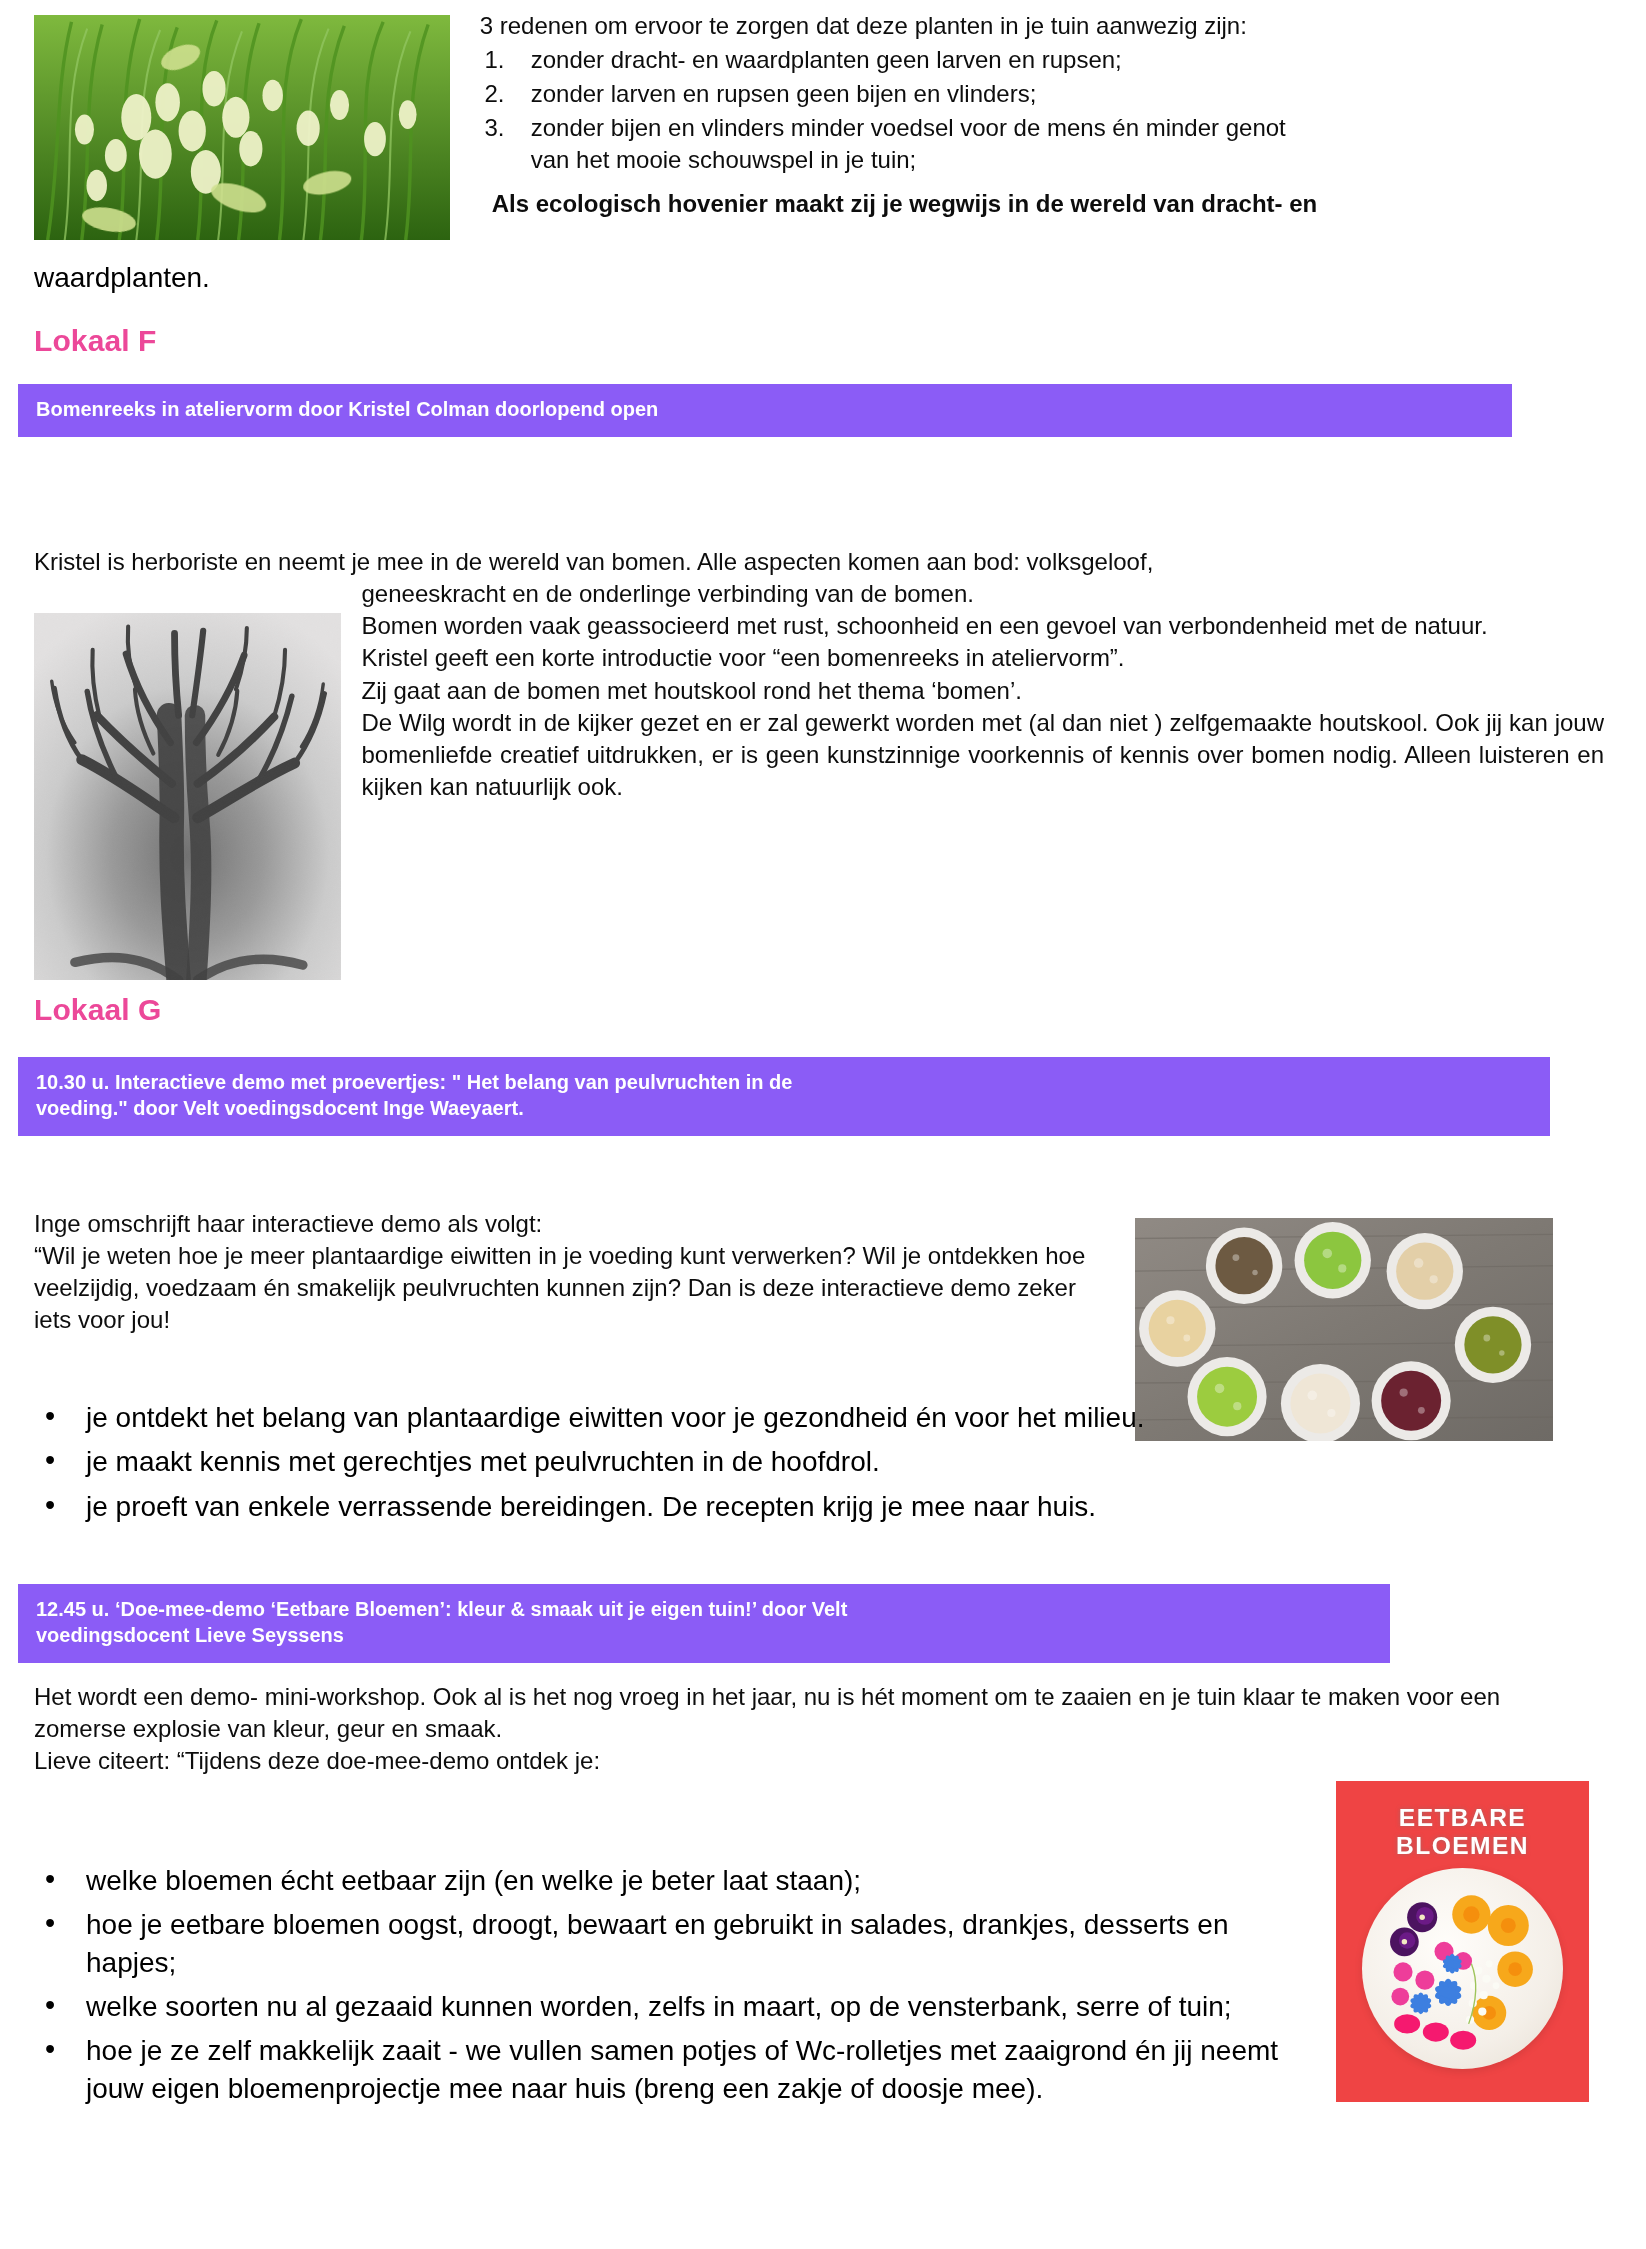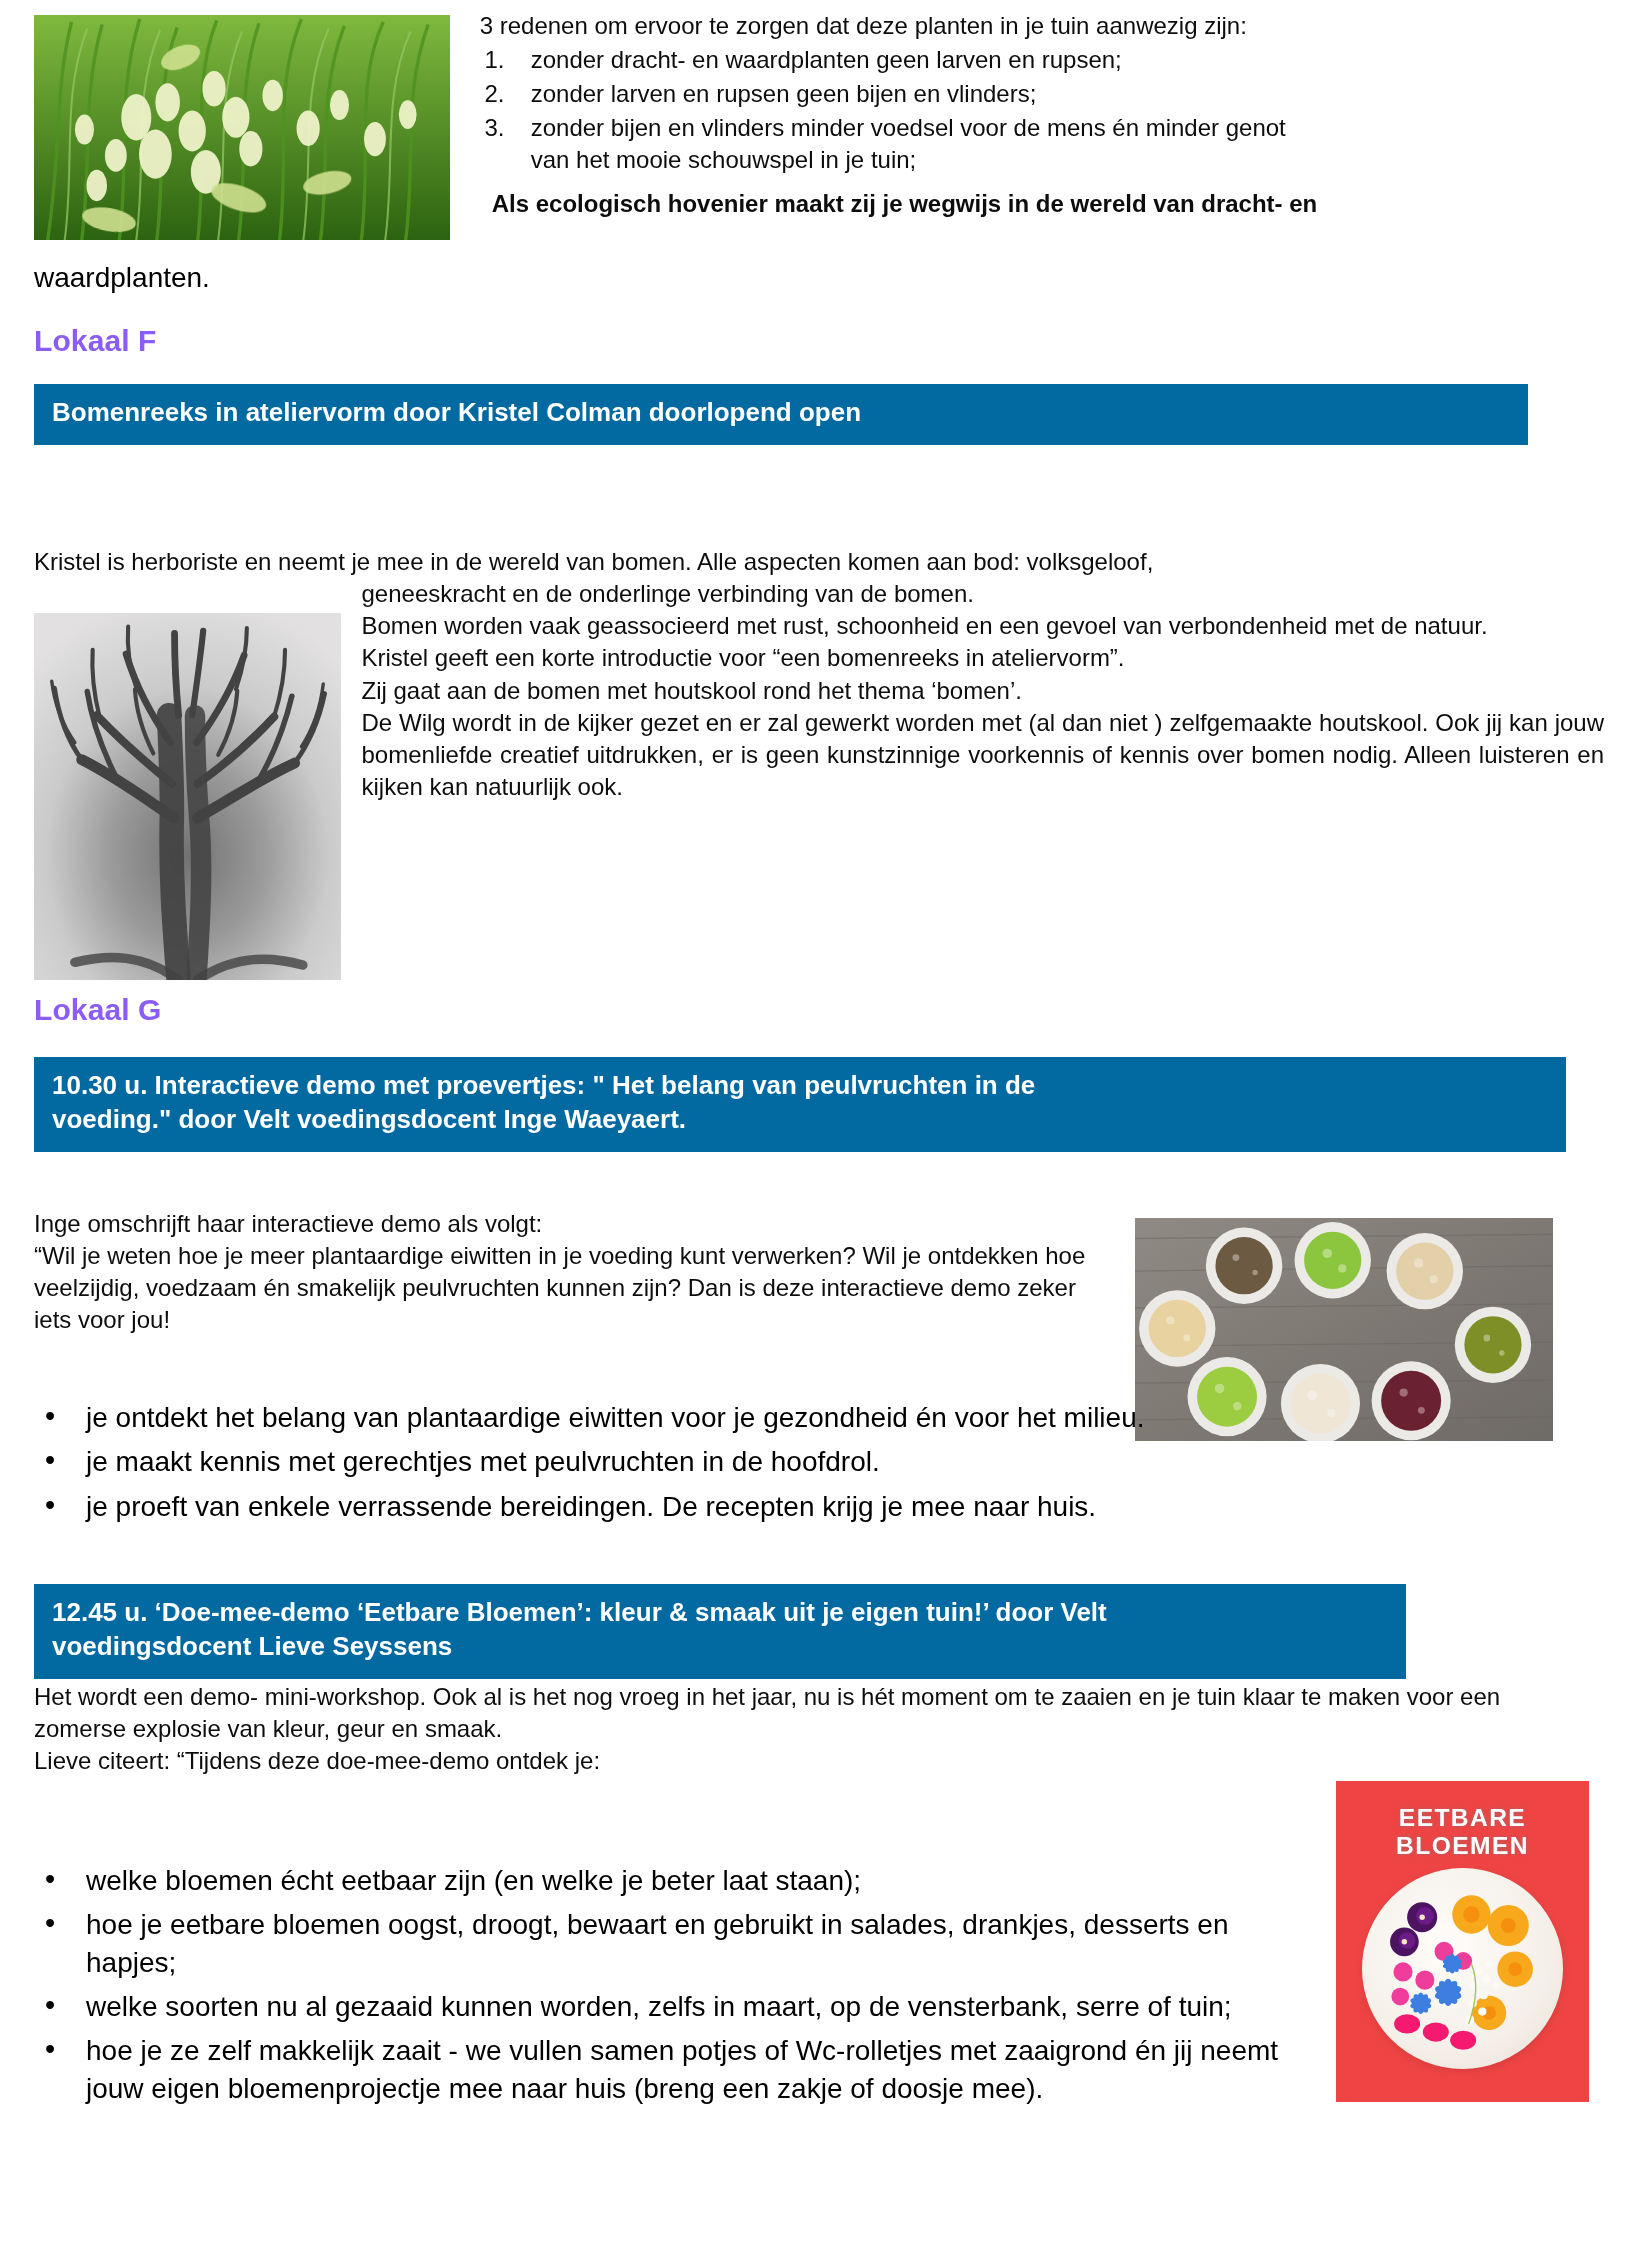--- a/index.html
+++ b/index.html
@@ -79,35 +79,35 @@
     left: 34px;
     top: 259px;
     font-size: 28px;
     line-height: 1.34;
   }
 
   
   .room-label {
     position: absolute;
     left: 34px;
-    color: #8b5cf6;
+    color: #ec4899;
     font-weight: bold;
     font-size: 30px;
     letter-spacing: 0.1px;
     text-align: right;
   }
 
   
   .banner {
     position: absolute;
-    left: 34px;
-    background: #0369a1;
+    left: 18px;
+    background: #8b5cf6;
     color: #ffffff;
     font-weight: bold;
-    font-size: 26px;
+    font-size: 20px;
     line-height: 1.30;
     padding: 12.3px 18px 15px 18px;
     box-sizing: border-box;
   }
 
   
   .f-body {
     position: absolute;
     left: 34px;
     top: 546px;

